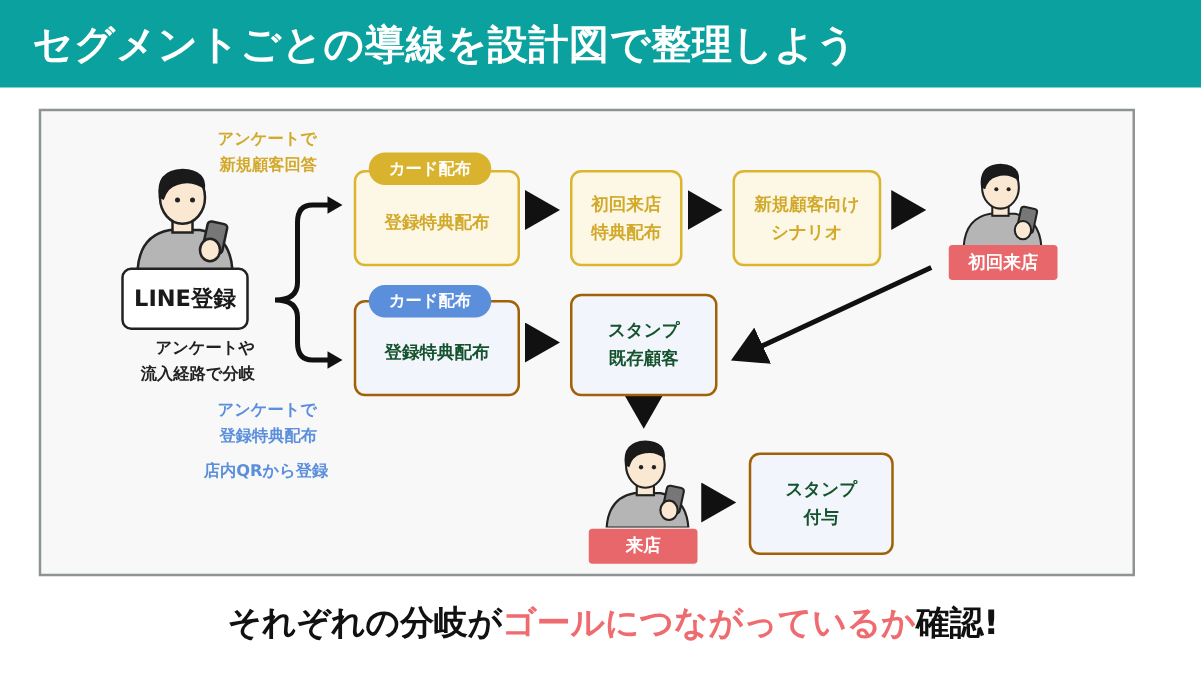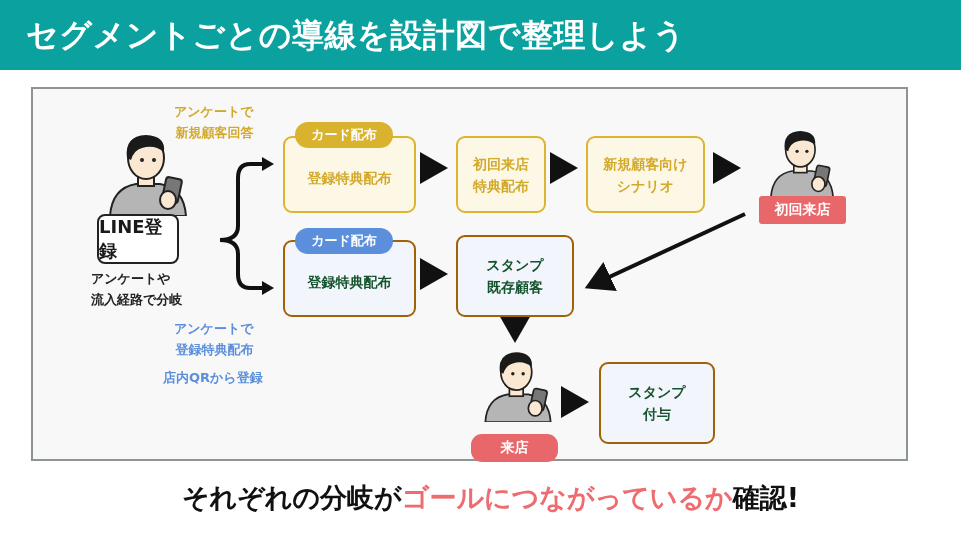--- a/index.html
+++ b/index.html
@@ -21,28 +21,28 @@
     position: absolute; left: 31px; top: 87px; width: 877px; height: 374px;
     background: #f8f8f8; border: 2px solid #8e9493; box-sizing: border-box;
   }
   .note {
     position: absolute; font-size: 13px; font-weight: bold; line-height: 21px;
     text-align: right; white-space: nowrap;
   }
   .note.gold { color: #d2a92b; }
   .note.blue { color: #5b8fdc; }
   .line-box {
-    position: absolute; left: 97px; top: 214px; width: 82px; height: 50px;
+    position: absolute; left: 97px; top: 214px; width: 102px; height: 50px;
     background: #fff; border: 2px solid #222; border-radius: 8px; box-sizing: border-box;
     display: flex; align-items: center; justify-content: center;
     font-size: 18px; font-weight: bold; color: #1a1a1a;
   }
   .line-caption {
-    position: absolute; left: 91px; top: 268px; width: 140px;
-    text-align: left; font-size: 13px; font-weight: bold; line-height: 21px; color: #222;
+    position: absolute; left: 64px; top: 268px; width: 140px;
+    text-align: right; font-size: 13px; font-weight: bold; line-height: 21px; color: #222;
   }
   .box {
     position: absolute; box-sizing: border-box; border-radius: 9px;
     display: flex; align-items: center; justify-content: center; text-align: center;
     font-size: 14px; font-weight: bold; line-height: 22px;
   }
   .box.gold { background: #fdf8e6; border: 2px solid #dbb530; color: #d2a92b; }
   .box.blue { background: #f2f5fb; border: 2px solid #a16207; color: #14532d; justify-content: center; }
   .pill {
     position: absolute; height: 26px; border-radius: 13px;
@@ -168,21 +168,21 @@
 <svg class="person" style="left:480px; top:348px;" width="76" height="74" viewBox="0 0 88 86">
   <path d="M6,86 Q8,58 32,54 L56,54 Q80,58 82,86 Z" fill="#b5b5b5" stroke="#222" stroke-width="2"></path>
   <rect x="34" y="42" width="16" height="14" fill="#fbe8d2" stroke="#222" stroke-width="2"></rect>
   <ellipse cx="42" cy="28" rx="18" ry="21" fill="#fbe8d2" stroke="#222" stroke-width="2"></ellipse>
   <path d="M23,28 Q20,6 42,5 Q62,6 60,22 Q50,14 38,18 Q30,20 27,30 Z" fill="#1a1a1a"></path>
   <circle cx="38" cy="30" r="2" fill="#222"></circle>
   <circle cx="50" cy="30" r="2" fill="#222"></circle>
   <rect x="60" y="48" width="16" height="24" rx="3" transform="rotate(12 68 60)" fill="#777" stroke="#222" stroke-width="2"></rect>
   <ellipse cx="64" cy="70" rx="8" ry="9" fill="#fbe8d2" stroke="#222" stroke-width="2"></ellipse>
 </svg>
-<div class="tag" style="left:471px; top:434px; width:87px; height:28px;border-radius:11px;">来店</div>
+<div class="tag" style="left:471px; top:423px; width:87px; height:28px;">来店</div>
 
 <div class="box blue" style="left:599px; top:362px; width:116px; height:82px;">
   <div>
     <div>スタンプ</div>
     <div>付与</div>
   </div>
 </div>
 
 <div class="bottom-msg">
   <span>それぞれの分岐が</span><span class="hl">ゴールにつながっているか</span><span>確認!</span>

